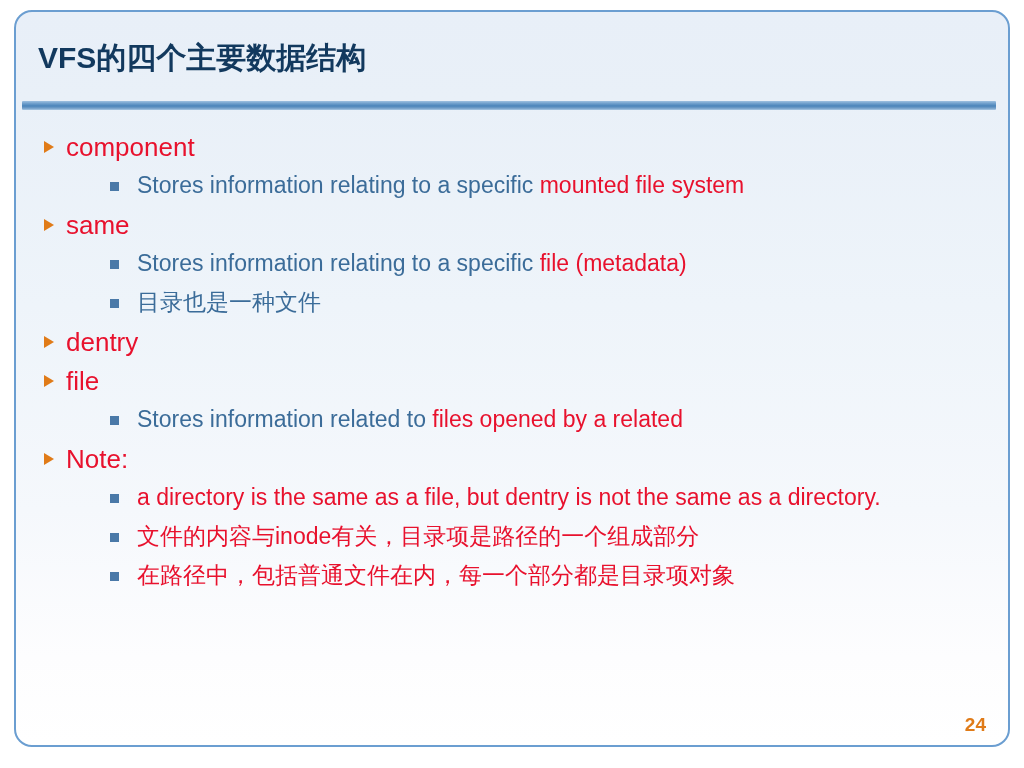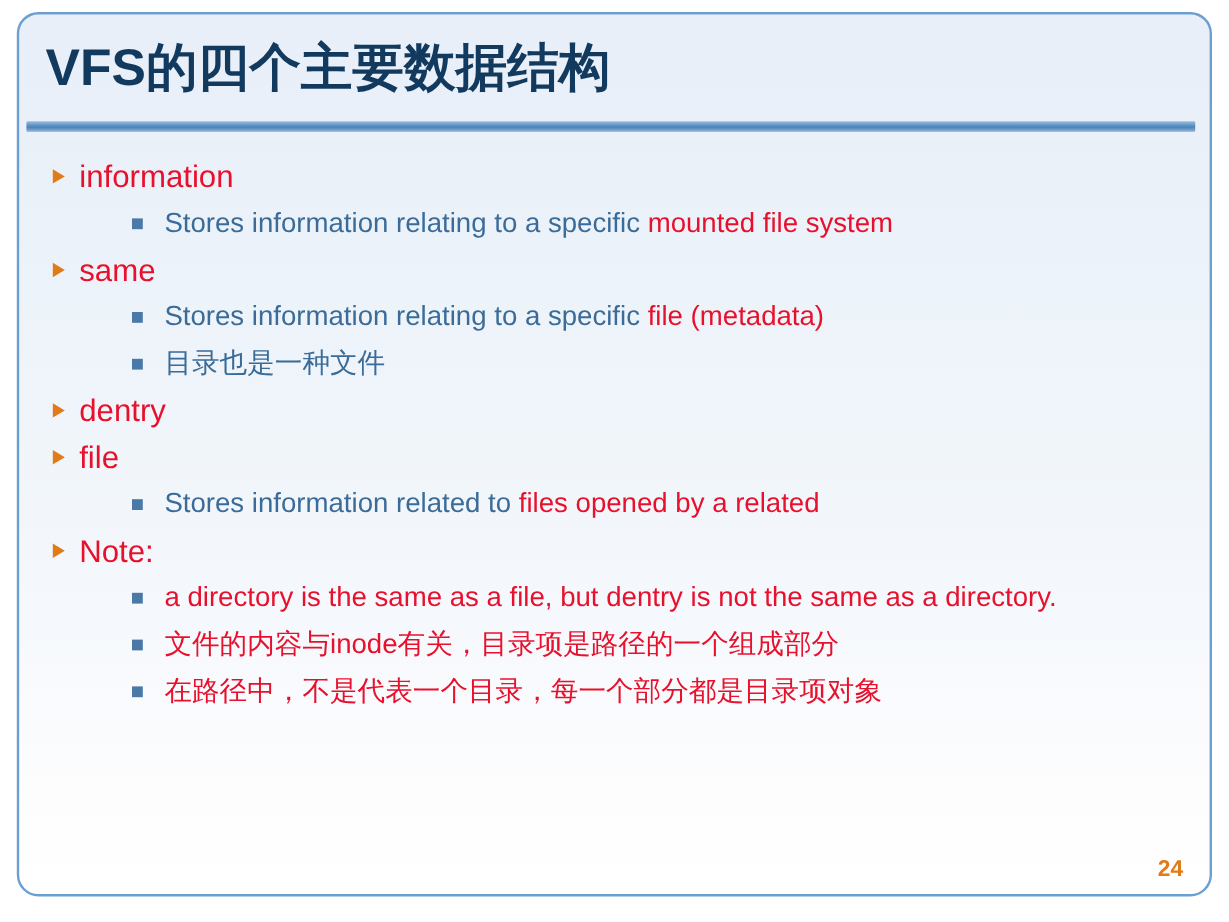--- a/index.html
+++ b/index.html
@@ -44,21 +44,21 @@
     position: absolute;
     left: 38px;
     top: 22px;
     width: 940px;
     height: 72px;
     display: flex;
     align-items: center;
   }
 
   #slide-title {
-    font-size: 43px;
+    font-size: 30px;
     font-weight: bold;
     color: #12395e;
     letter-spacing: 0px;
     line-height: 1.05;
     white-space: nowrap;
   }
 
   
   #title-rule {
     position: absolute;
@@ -173,21 +173,21 @@
   <div id="slide-frame"></div>
 
   <div id="title-area">
     <div id="slide-title">VFS的四个主要数据结构</div>
   </div>
 
   <div id="title-rule"></div>
 
   <div id="body-area">
     <ul class="lvl1" id="bullet-root">
-        <li class="l1"><span class="tri-marker"></span><span class="l1-text">information</span><ul class="lvl2">
+        <li class="l1"><span class="tri-marker"></span><span class="l1-text">component</span><ul class="lvl2">
             <li class="l2">
               <span class="sq-marker"></span>
               <span class="l2-text wrap-line"><span class="t-blue">Stores information relating to a specific </span><span class="t-red">mounted file system</span></span>
             </li>
           </ul></li>
         <li class="l1"><span class="tri-marker"></span><span class="l1-text">same</span><ul class="lvl2">
             <li class="l2">
               <span class="sq-marker"></span>
               <span class="l2-text"><span class="t-blue">Stores information relating to a specific </span><span class="t-red">file (metadata)</span></span>
             </li>
@@ -207,21 +207,21 @@
             <li class="l2 red-line">
               <span class="sq-marker"></span>
               <span class="l2-text wrap-line"><span class="t-red">a directory is the same as a file, but dentry is not the same as a directory.</span></span>
             </li>
             <li class="l2 red-line">
               <span class="sq-marker"></span>
               <span class="l2-text"><span class="t-red cjk">文件的内容与inode有关，目录项是路径的一个组成部分</span></span>
             </li>
             <li class="l2 red-line">
               <span class="sq-marker"></span>
-              <span class="l2-text"><span class="t-red cjk">在路径中，不是代表一个目录，每一个部分都是目录项对象</span></span>
+              <span class="l2-text"><span class="t-red cjk">在路径中，包括普通文件在内，每一个部分都是目录项对象</span></span>
             </li>
           </ul></li>
       </ul>
   </div>
 
   <div id="slide-number">24</div>
 
 </div>
 
 </body></html>

